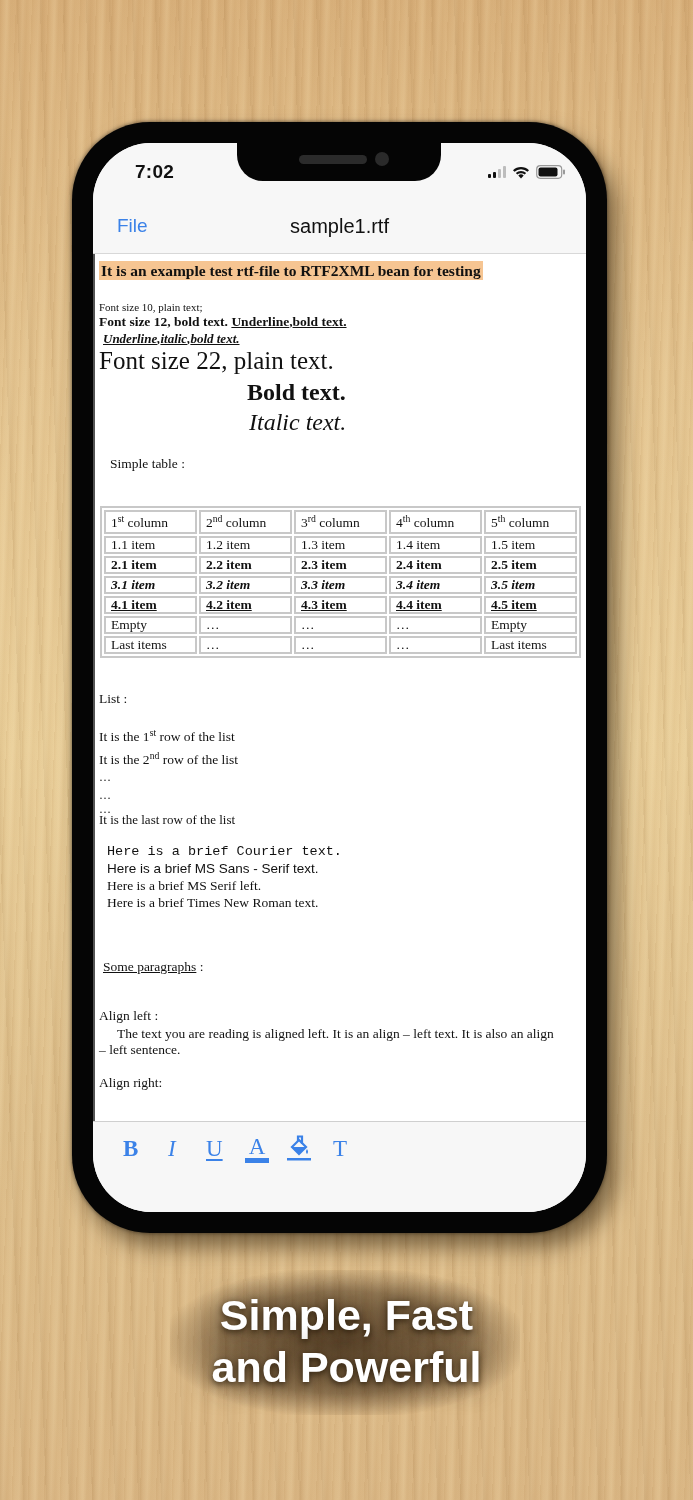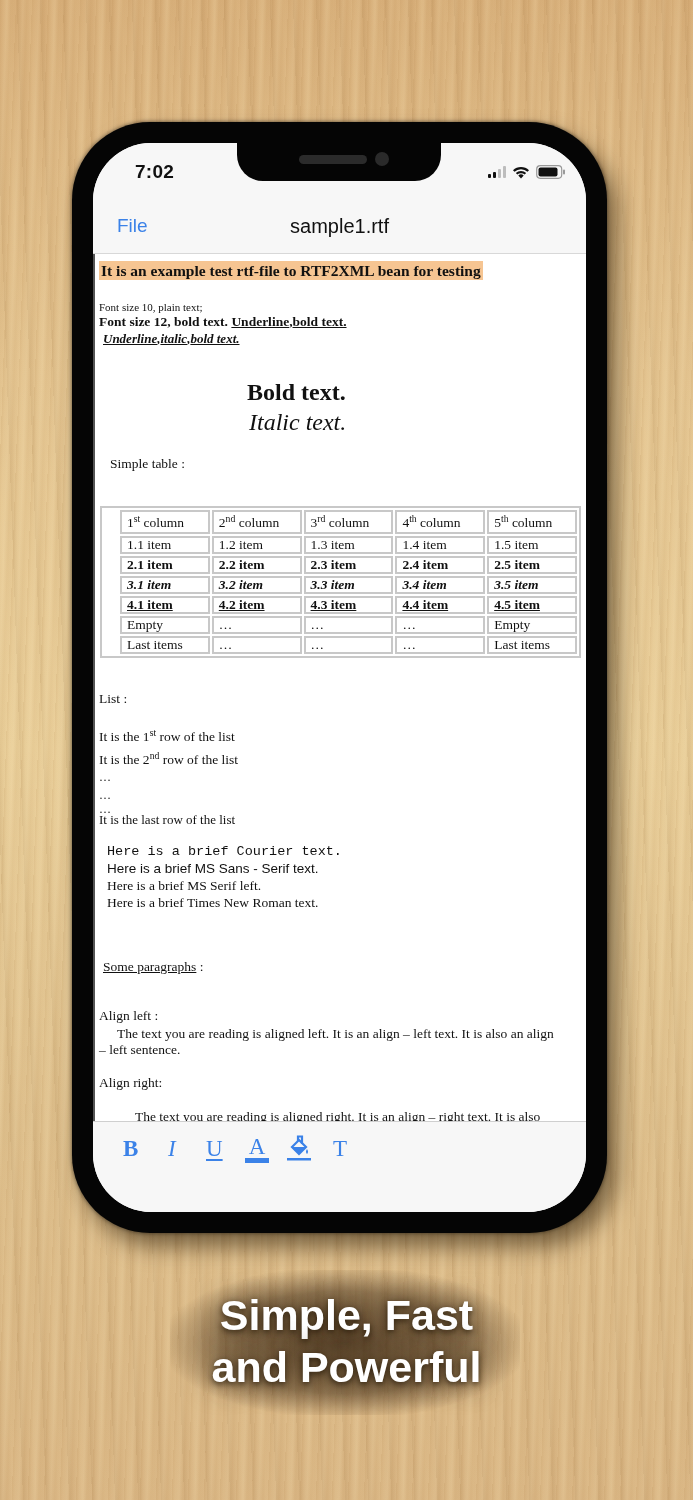--- a/index.html
+++ b/index.html
@@ -42,21 +42,21 @@
     position:absolute; left:0; top:111px; width:100%; height:867px; overflow:hidden;
     background:#fff; font-family:"Liberation Serif", serif; color:#111;
     border-left:2px solid #555;
   }
   .doc .p { position:absolute; left:4px; white-space:nowrap; }
   .hl { background:#f6c592; font-weight:bold; font-size:15.5px; padding:1px 2px; }
   .u { text-decoration:underline; }
   .b { font-weight:bold; }
   .i { font-style:italic; }
 
-  table.simple { position:absolute; left:5px; top:252px; border-collapse:separate; border-spacing:2px; border:2px solid #c8c8c8; font-size:13.5px; width:481px;padding-left:16px; }
+  table.simple { position:absolute; left:5px; top:252px; border-collapse:separate; border-spacing:2px; border:2px solid #c8c8c8; font-size:13.5px; width:481px; }
   table.simple td { border:2px solid #c8c8c8; padding:0 5px; height:14px; line-height:14px; width:85px; }
   table.simple tr.hdr td { height:18px; line-height:18px; padding-top:2px; }
   sup { font-size:0.72em; line-height:0; vertical-align:0.55em; }
 
   .mono { font-family:"Liberation Mono", monospace; font-size:13.5px; }
   .sans { font-family:"Liberation Sans", sans-serif; font-size:13.5px; }
 
   .toolbar { position:absolute; left:0; top:978px; width:100%; height:91px; background:#f7f7f7; border-top:1px solid #cfcfcf; }
   .tb { position:absolute; top:14px; color:#3b82e8; font-family:"Liberation Serif", serif; font-size:23px; cursor:pointer; text-align:center; }
 
@@ -108,20 +108,21 @@
 
       <div class="p" style="top:47px; font-size:11px;">Font size 10, plain text;</div>
       <div class="p b" style="top:60px; font-size:13.5px;">
         <span>Font size 12, bold text.</span>
         <span class="u">Underline</span><span>,</span><span class="u">bold text.</span>
       </div>
       <div class="p b i" style="top:77px; left:8px; font-size:13px;text-align:right;">
         <span class="u">Underline</span><span>,</span><span class="u">italic</span><span>,</span><span class="u">bold text.</span>
       </div>
 
+      <div class="p" style="top:93px; font-size:25px;">Font size 22, plain text.</div>
       <div class="p b" style="top:125px; left:152px; font-size:24px;">Bold text.</div>
       <div class="p i" style="top:155px; left:154px; font-size:24px;">Italic text.</div>
 
       <div class="p" style="top:202px; left:15px; font-size:13.5px;">Simple table :</div>
 
       <table class="simple">
         <tbody>
             <tr class="hdr">
           <td><span>1</span><sup>st</sup><span> column</span></td>
           <td><span>2</span><sup>nd</sup><span> column</span></td>
@@ -191,21 +192,20 @@
       <div class="p" style="top:624px; left:12px; font-size:13.5px;">Here is a brief MS Serif left.</div>
       <div class="p" style="top:641px; left:12px; font-size:13.5px;">Here is a brief Times New Roman text.</div>
 
       <div class="p" style="top:705px; left:8px; font-size:13.5px;">
         <span class="u">Some paragraphs</span><span> :</span>
       </div>
       <div class="p" style="top:716px; font-size:13.5px;margin-top:38px;">Align left :</div>
       <div class="p" style="top:772px; left:22px; font-size:13.5px;">The text you are reading is aligned left. It is an align – left text. It is also an align</div>
       <div class="p" style="top:788px; font-size:13.5px;">– left sentence.</div>
       <div class="p" style="top:821px; font-size:13.5px;">Align right:</div>
-      <div class="p" style="top:855px; left:40px; font-size:13.5px;">The text you are reading is aligned right. It is an align – right text. It is also</div>
     </div>
 
     <div class="toolbar">
       <span class="tb b" style="left:30px;">B</span>
       <span class="tb i" style="left:75px;">I</span>
       <span class="tb" style="left:113px; text-decoration:underline; text-underline-offset:3px;">U</span>
       <span class="tb" style="left:152px; width:24px; border-bottom:5px solid #3b82e8; line-height:22px;">A</span>
       <span class="tb" style="left:194px; top:13px;">
         <svg width="24" height="26" viewBox="0 0 24 26">
           <path d="M5 12 L12 5 L19 12 L12 19 Z" fill="none" stroke="#3b82e8" stroke-width="2.2"></path>

